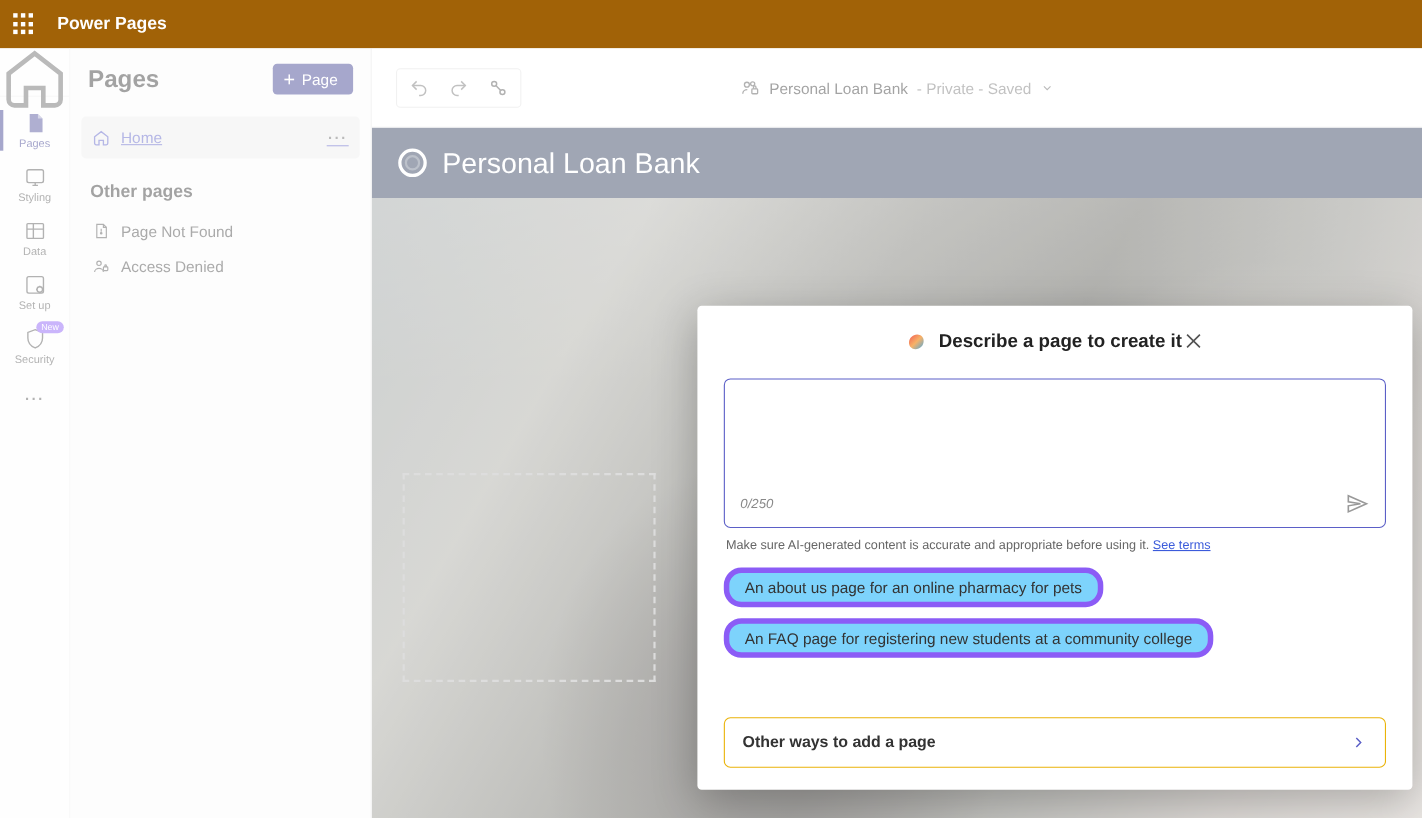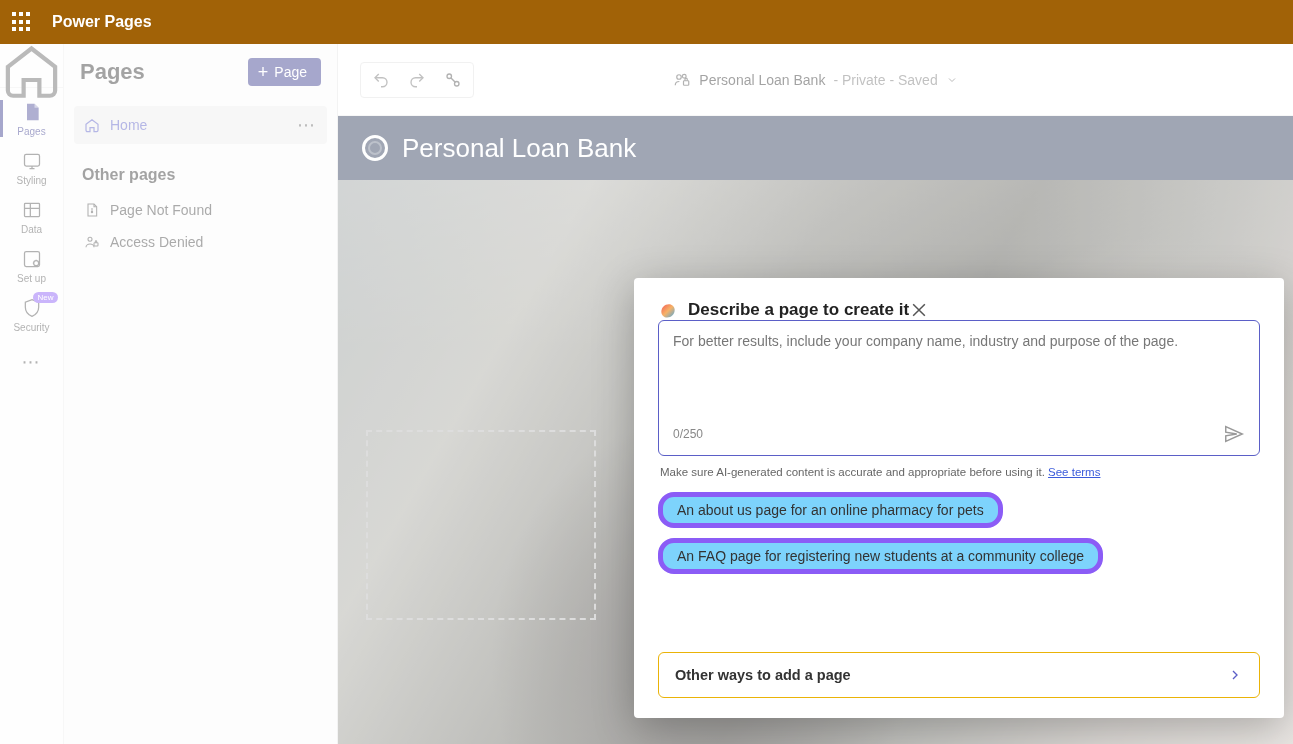--- a/index.html
+++ b/index.html
@@ -26,21 +26,21 @@
 
 
 .panel { width: 274px; background: #fafafa; border-right: 1px solid #e5e5e5; display:flex; flex-direction:column; }
 .panel-head { display:flex; align-items:center; justify-content:space-between; padding: 14px 16px 14px 16px; }
 .panel-head h1 { font-size: 22px; font-weight: 600; color: #333; }
 .add-page { background:#3b3c8f; color:#fff; border:none; border-radius:4px; padding:6px 14px 6px 10px; font-size:14px; display:flex; align-items:center; gap:6px; cursor:pointer; }
 .add-page .plus { font-size:18px; line-height:14px; }
 .panel-body { padding: 6px 10px; }
 .panel-section { font-size: 16px; font-weight:600; color:#333; padding: 6px 8px 10px 8px; }
 .tree-item { display:flex; align-items:center; gap:10px; padding: 8px 10px; border-radius:4px; font-size:14px; color:#444; cursor:pointer; }
-.tree-item.selected { background:#ededed; color:#5b5fc7; justify-content: space-between; }
+.tree-item.selected { background:#ededed; color:#5b5fc7; justify-content: space-between; text-decoration: underline; }
 .tree-item .left { display:flex; align-items:center; gap:10px; }
 .tree-item .dots { color:#666; font-size:18px; letter-spacing:2px; }
 .ic-small { width:16px; height:16px; flex:0 0 16px; }
 
 
 .center { flex:1; display:flex; flex-direction:column; position:relative; background:#fff; }
 .center-top { height: 72px; display:flex; align-items:center; padding: 0 22px; gap: 0; border-bottom: 1px solid #eee; }
 .toolbar-pill { border:1px solid #e0e0e0; border-radius:4px; background:#fff; height:36px; display:flex; align-items:center; padding:0 10px; gap:16px; }
 .toolbar-btn { width:20px; height:20px; display:flex; align-items:center; justify-content:center; color:#666; cursor:pointer; }
 
@@ -59,29 +59,29 @@
 .hero { position:absolute; top:64px; left:0; right:0; bottom:0; background: linear-gradient(120deg,#9aa 0%, #bba 20%, #776 40%, #554 55%, #887 70%, #cba 85%, #edc 100%); filter: saturate(.5) brightness(.9); }
 .hero::before { content:""; position:absolute; inset:0; background: radial-gradient(ellipse 300px 350px at 38% 85%, rgba(40,25,20,.7), transparent 70%), radial-gradient(ellipse 260px 200px at 85% 35%, rgba(230,200,170,.6), transparent 70%), linear-gradient(180deg, rgba(255,255,255,.15), transparent 30%); }
 .hero-slot { position:absolute; left:28px; top:250px; width:230px; height:190px; border:2px dashed #c7c7c7; }
 
 
 .scrim { position:absolute; inset:0; background: rgba(255,255,255,0.55); }
 .scrim-left { position:absolute; top:0; bottom:0; left:0; width: calc(64px + 274px); background: rgba(255,255,255,0.55); pointer-events:none; }
 
 
 .dialog { position:absolute; top: 234px; right: 9px; width: 650px; height: 440px; background:#fff; border-radius:4px; box-shadow: 0 10px 40px rgba(0,0,0,.25); padding: 22px 24px 20px 24px; display:flex; flex-direction:column; }
-.dialog-head { display:flex; align-items:center; justify-content:flex-start; margin-bottom: 0; }
+.dialog-head { display:flex; align-items:center; justify-content:center; margin-bottom: 24px; }
 .dialog-head .t { display:flex; align-items:center; gap:10px; }
 .dialog-head h3 { font-size:17px; font-weight:600; color:#222; }
 .cop-logo { width:20px; height:20px; }
 .close-x { width:20px; height:20px; cursor:pointer; color:#555; }
 .prompt-box { border:1.5px solid #5b5fc7; border-radius:6px; height:136px; position:relative; padding:12px 14px; }
 .prompt-box textarea { width:100%; height:80px; border:none; outline:none; resize:none; font-size:14px; color:#222; }
 .prompt-box textarea::placeholder { color:#777; }
-.prompt-foot { position:absolute; left:14px; right:14px; bottom:10px; display:flex; align-items:center; justify-content:space-between; font-size:12px; color:#888; }
+.prompt-foot { position:absolute; left:14px; right:14px; bottom:10px; display:flex; align-items:center; justify-content:space-between; font-size:12px; color:#888;font-style:italic; }
 .send { width:22px; height:22px; cursor:pointer; color:#999; }
 .disclaimer { font-size:11.5px; color:#666; margin:10px 2px 14px 2px; }
 .disclaimer a { color:#3b5bdb; text-decoration:underline; cursor:pointer; }
 .chips { display:flex; flex-direction:column; gap:10px; align-items:flex-start; }
 .chip { border:5px solid #8b5cf6; border-radius:16px; padding:5px 14px; font-size:14px; color:#333; background:#7dd3fc; cursor:pointer; }
 .other-ways { margin-top:auto; border:1px solid #eab308; border-radius:6px; padding:14px 16px; display:flex; align-items:center; justify-content:space-between; cursor:pointer; }
 .other-ways span { font-size:14.5px; font-weight:600; color:#333; }
 .caret { width:16px; height:16px; color:#5b5fc7; }
 </style>
 </head>
@@ -270,21 +270,20 @@
           <path d="M4 14c0-5 4-9 9-9 4 0 7 3 7 7 0 5-4 9-9 9-4 0-7-3-7-7z" fill="url(#g)"></path>
         </svg>
         <h3>Describe a page to create it</h3>
       </div>
       <svg class="close-x" viewBox="0 0 24 24" fill="none" stroke="currentColor" stroke-width="1.8">
           <path d="M5 5l14 14M19 5L5 19"></path>
         </svg>
     </div>
 
     <div class="prompt-box">
-      <textarea placeholder="For better results, include your company name, industry and purpose of the page." style=""></textarea>
       <div class="prompt-foot">
         <span>0/250</span>
         <svg class="send" viewBox="0 0 24 24" fill="none" stroke="currentColor" stroke-width="1.6">
             <path d="M3 20l18-8L3 4v6l12 2-12 2z"></path>
           </svg>
       </div>
     </div>
 
     <div class="disclaimer">
       <span>Make sure AI-generated content is accurate and appropriate before using it. </span><a>See terms</a>

